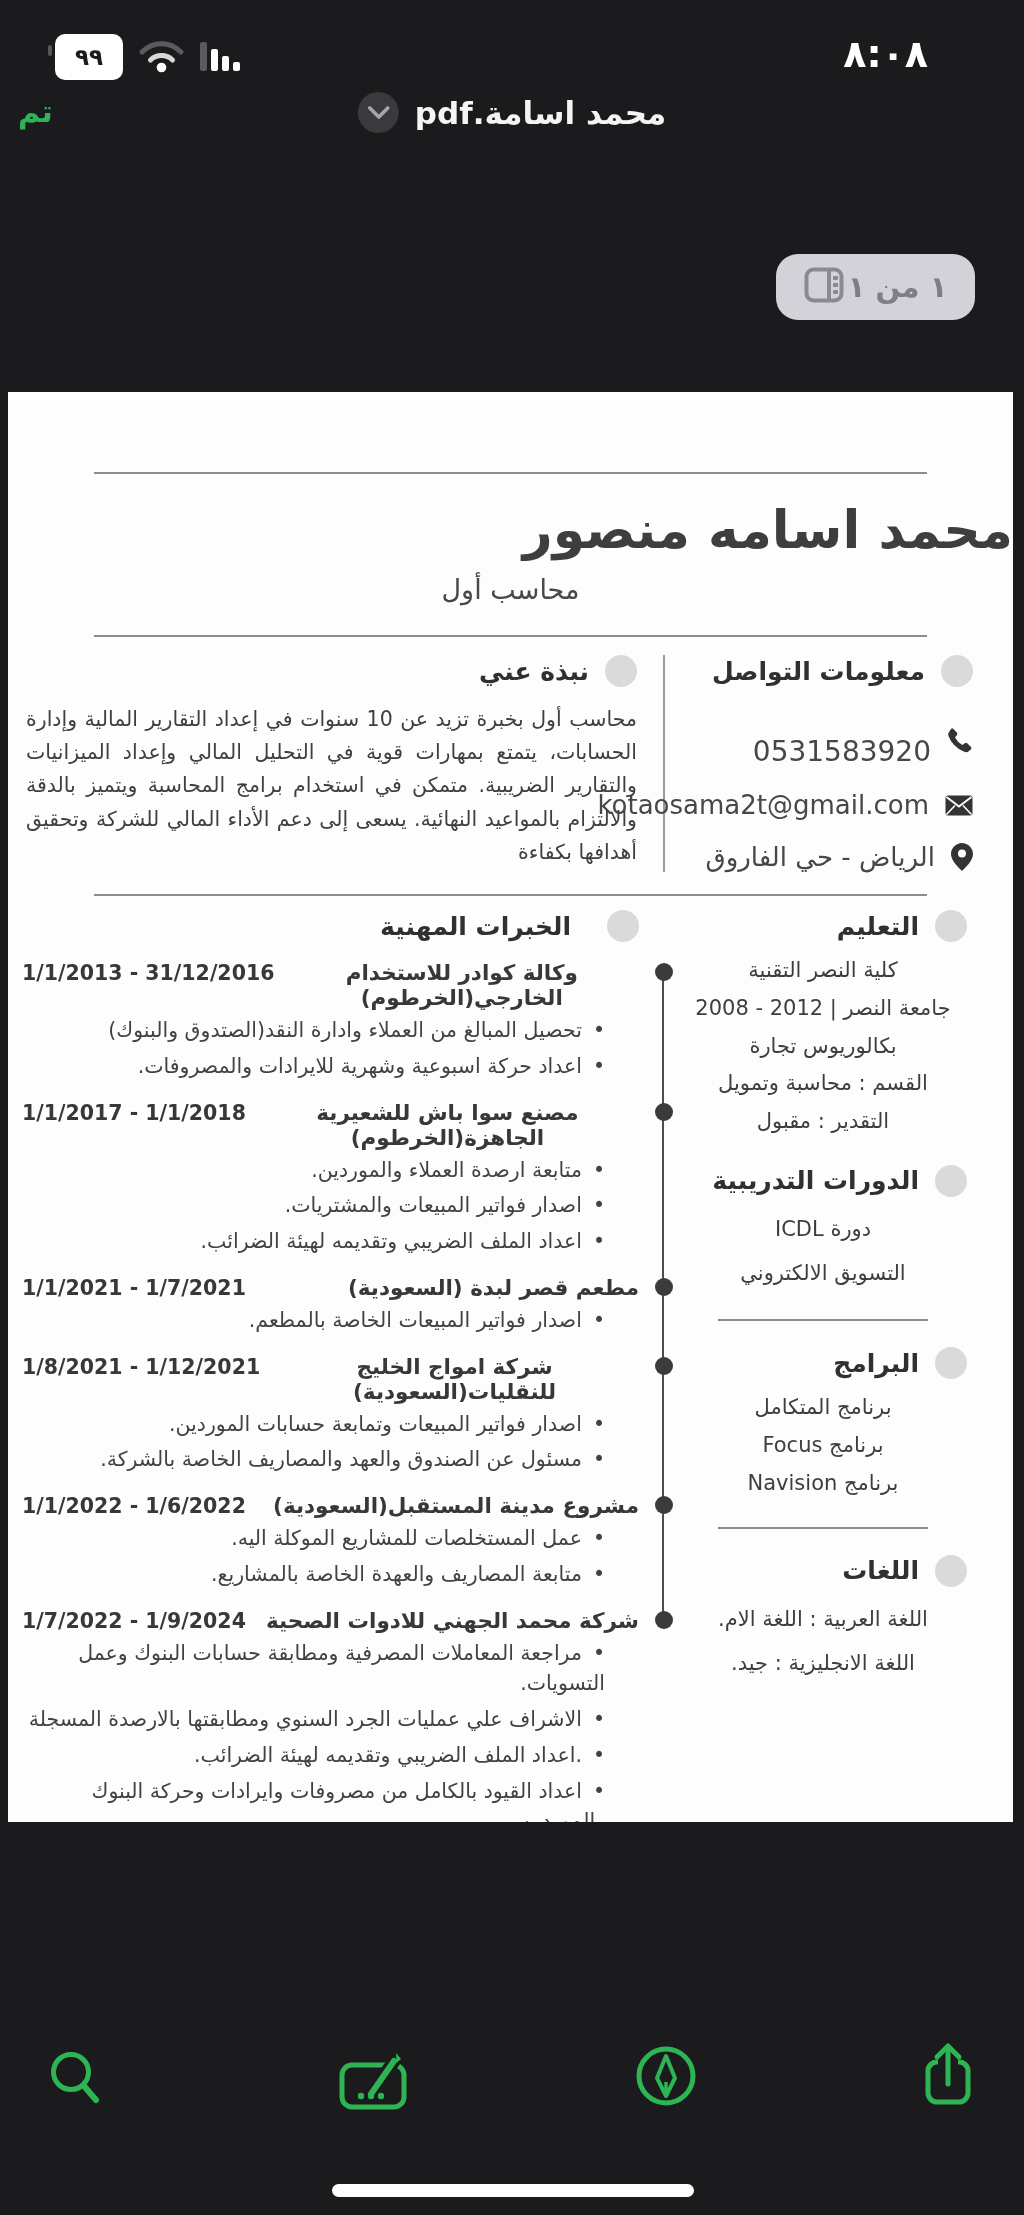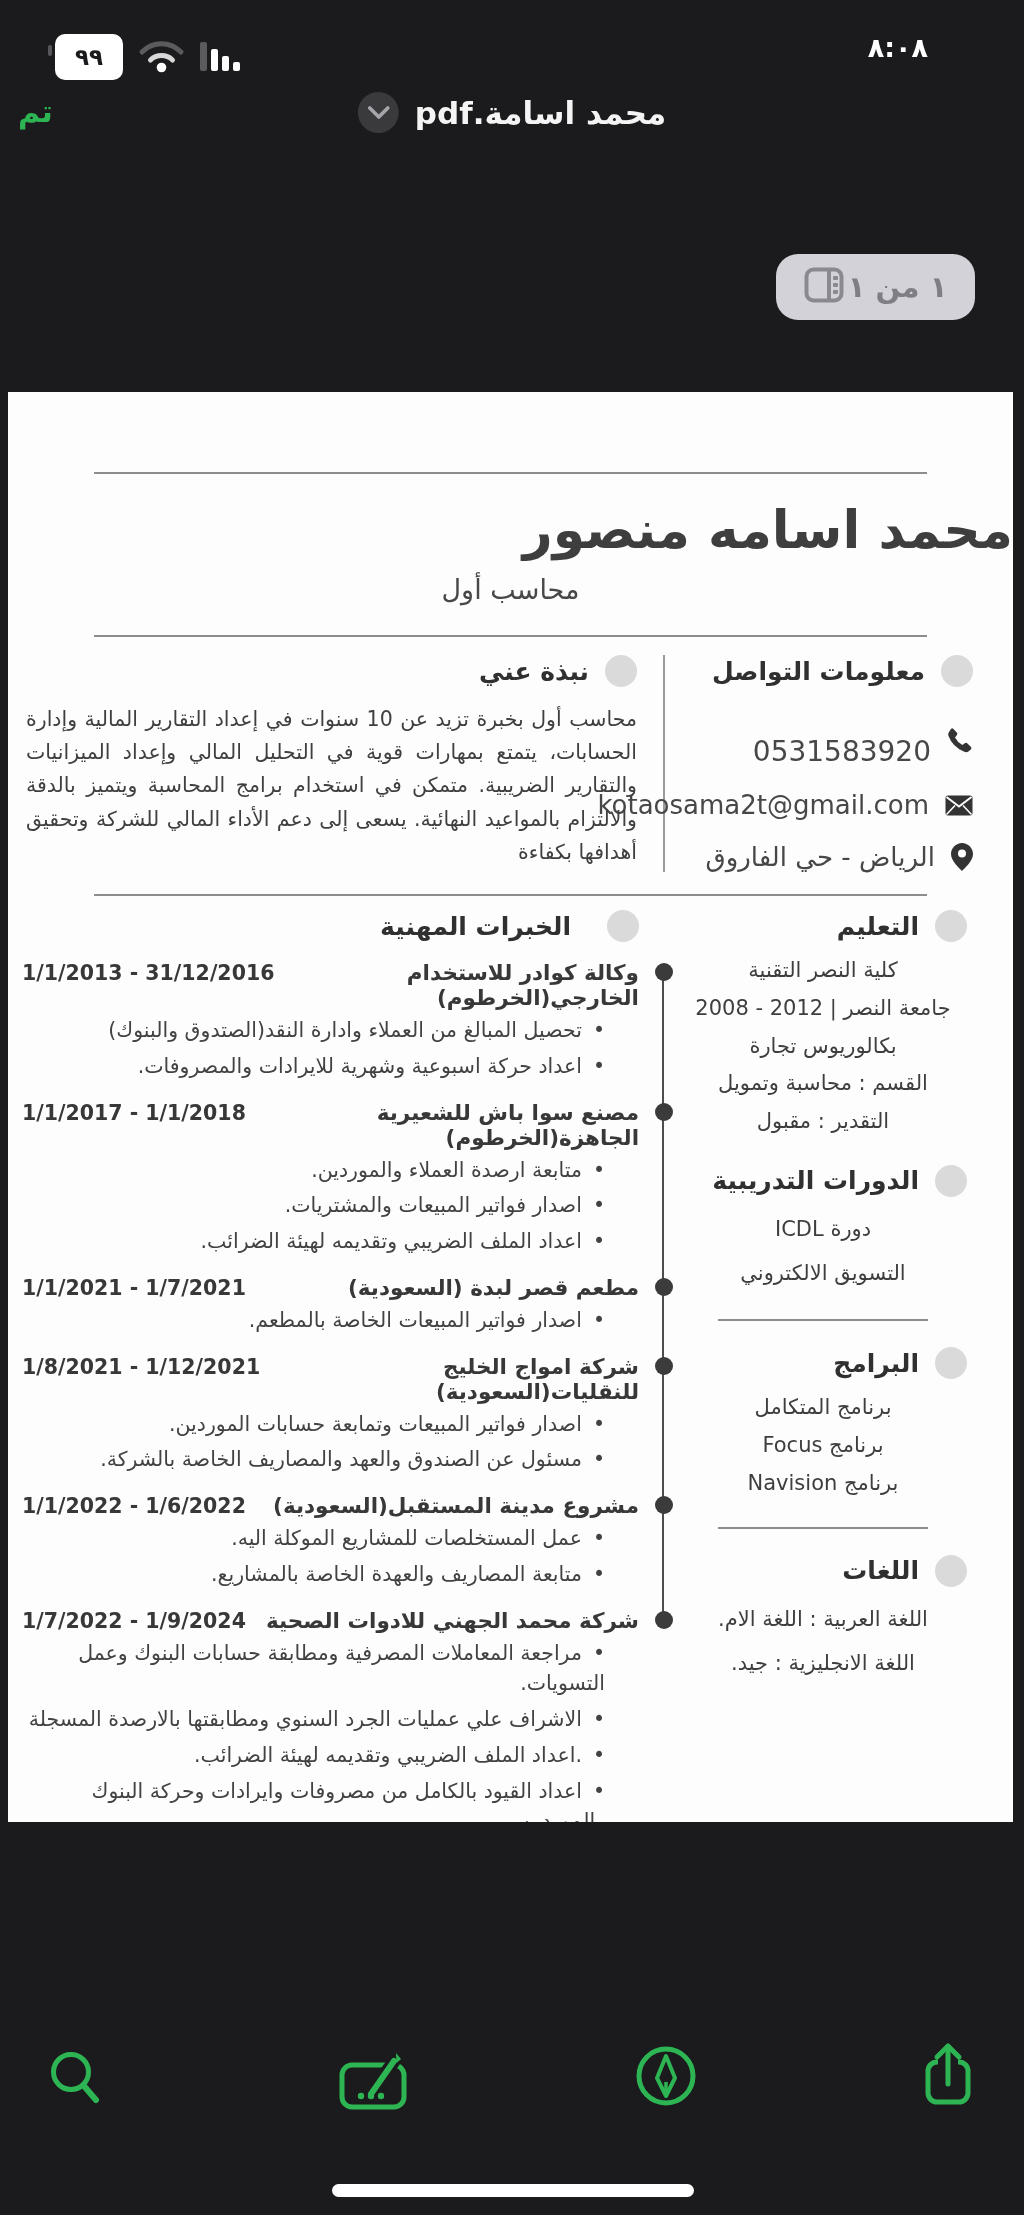--- a/index.html
+++ b/index.html
@@ -6,21 +6,21 @@
   .screen{position:relative;width:1024px;height:2215px;background:#1b1b1d;overflow:hidden;
           font-family:"DejaVu Sans","Liberation Sans",sans-serif;}
   
   .status-bar{position:absolute;top:28px;left:0;right:0;height:48px;direction:ltr;}
   .status-left{position:absolute;left:55px;top:6px;display:flex;align-items:center;gap:15px;}
   .battery{position:relative;width:68px;height:46px;background:#ffffff;border-radius:10px;
            display:flex;align-items:center;justify-content:center;
            color:#1b1b1d;font-weight:bold;font-size:23px;}
   .battery::before{content:"";position:absolute;left:-7px;top:11px;width:4px;height:11px;
            border-radius:2px;background:#57575b;}
-  .status-time{position:absolute;right:96px;top:4px;color:#fff;font-size:27px;font-weight:bold;letter-spacing:1px;}
+  .status-time{position:absolute;right:96px;top:4px;color:#fff;font-size:38px;font-weight:bold;letter-spacing:1px;}
   
   .nav-bar{position:absolute;top:92px;left:0;right:0;height:50px;}
   .done-btn{position:absolute;left:18px;top:2px;color:#2eb553;font-size:30px;font-weight:bold;cursor:pointer;}
   .title-wrap{position:absolute;left:50%;transform:translateX(-50%);top:0;display:flex;direction:rtl;
               align-items:center;gap:16px;text-align:right;}
   .doc-title{color:#f4f4f4;font-size:31px;font-weight:bold;white-space:nowrap;}
   .chevron-btn{width:41px;height:41px;border-radius:50%;background:#3a3a3c;display:flex;
                align-items:center;justify-content:center;cursor:pointer;}
   
   .page-pill{position:absolute;left:776px;top:254px;width:199px;height:66px;border-radius:22px;
@@ -53,21 +53,21 @@
   .side-items.loose{line-height:2.1;}
   .side-section{margin-bottom:24px;}
   .side-divider{height:2px;background:#8d8d8d;width:210px;margin:0 auto 26px;}
   .exp-col{position:relative;padding:0 24px 0 0;}
   .timeline{position:absolute;right:-1px;top:56px;height:646px;width:2px;background:#4d4d4d;}
   .exp-header{margin-bottom:4px;gap:36px;}
   .job{margin-top:18px;}
   .job-head{position:relative;display:flex;align-items:baseline;}
   .job-head::after{content:"";position:absolute;right:-34px;top:3px;width:18px;height:18px;
                    border-radius:50%;background:#3b3b3b;}
-  .job-title{font-size:21.5px;font-weight:bold;color:#383838;}
+  .job-title{font-size:21.5px;font-weight:bold;color:#383838;text-align:center;}
   .job-dates{margin-right:auto;direction:ltr;unicode-bidi:isolate;font-size:20.5px;font-weight:bold;
              color:#383838;white-space:nowrap;padding-right:10px;}
   .bullet{margin:5px 34px 0 0;font-size:20.5px;line-height:1.5;color:#424242;text-align:right;}
   .bullet::before{content:"•";margin-left:11px;}
   
   .tool-btn{position:absolute;cursor:pointer;}
   .home-indicator{position:absolute;left:332px;top:2184px;width:362px;height:13px;border-radius:7px;
                   background:#ffffff;}
 </style>
 </head>

